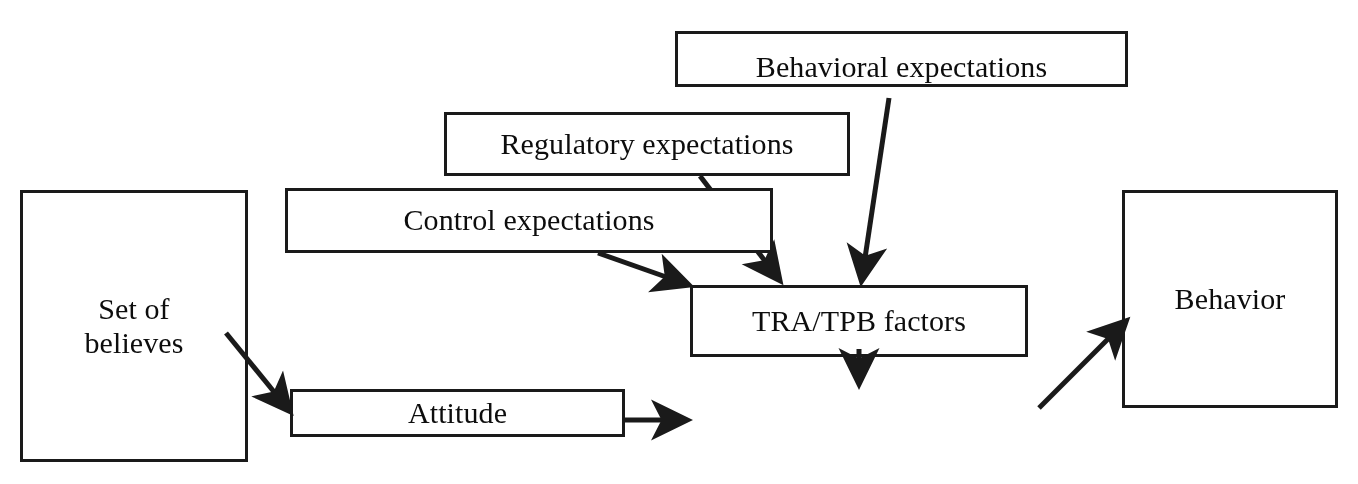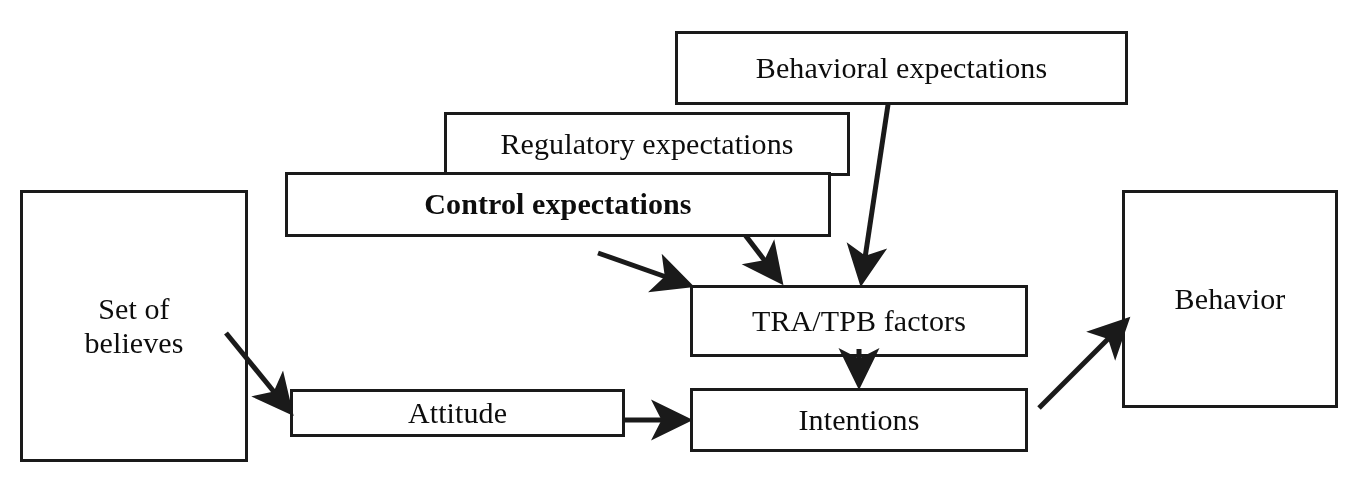--- a/index.html
+++ b/index.html
@@ -73,43 +73,40 @@
     <g>
       <path d="M598,253 L686,284" stroke="#1a1a1a" stroke-width="5" fill="none" marker-end="url(#ah)"></path>
     </g>
   </svg>
 
   <div class="node-box tall" style="left:20px; top:190px; width:228px; height:272px;">
     <span class="node-label">Set of
 believes</span>
   </div>
 
-  <div class="node-box" style="left:675px; top:31px; width:453px; height:74px;">
+  <div class="node-box" style="left:675px; top:31px; width:453px; height:56px;align-items:flex-end;">
     <span class="node-label">Behavioral expectations</span>
   </div>
 
   <div class="node-box" style="left:444px; top:112px; width:406px; height:64px;">
     <span class="node-label">Regulatory expectations</span>
   </div>
 
-  <div class="node-box" style="left:285px; top:172px; width:546px; height:65px;font-weight:bold;">
+  <div class="node-box" style="left:285px; top:188px; width:488px; height:65px;">
     <span class="node-label">Control expectations</span>
   </div>
 
   <div class="node-box" style="left:690px; top:285px; width:338px; height:72px;">
     <span class="node-label">TRA/TPB factors</span>
   </div>
 
   <div class="node-box" style="left:290px; top:389px; width:335px; height:48px;">
     <span class="node-label">Attitude</span>
   </div>
 
-  <div class="node-box" style="left:690px; top:388px; width:338px; height:64px;">
-    <span class="node-label">Intentions</span>
-  </div>
 
   <div class="node-box tall" style="left:1122px; top:190px; width:216px; height:218px;">
     <span class="node-label">Behavior</span>
   </div>
 
   <svg class="layer arrows-over" viewBox="0 0 1358 484">
     <defs>
       <marker id="ah2" markerWidth="9" markerHeight="9" refX="6.6" refY="4.5" orient="auto" markerUnits="strokeWidth">
         <path d="M0,0.4 L8.4,4.5 L0,8.6 L2.1,4.5 Z" fill="#1a1a1a"></path>
       </marker>

